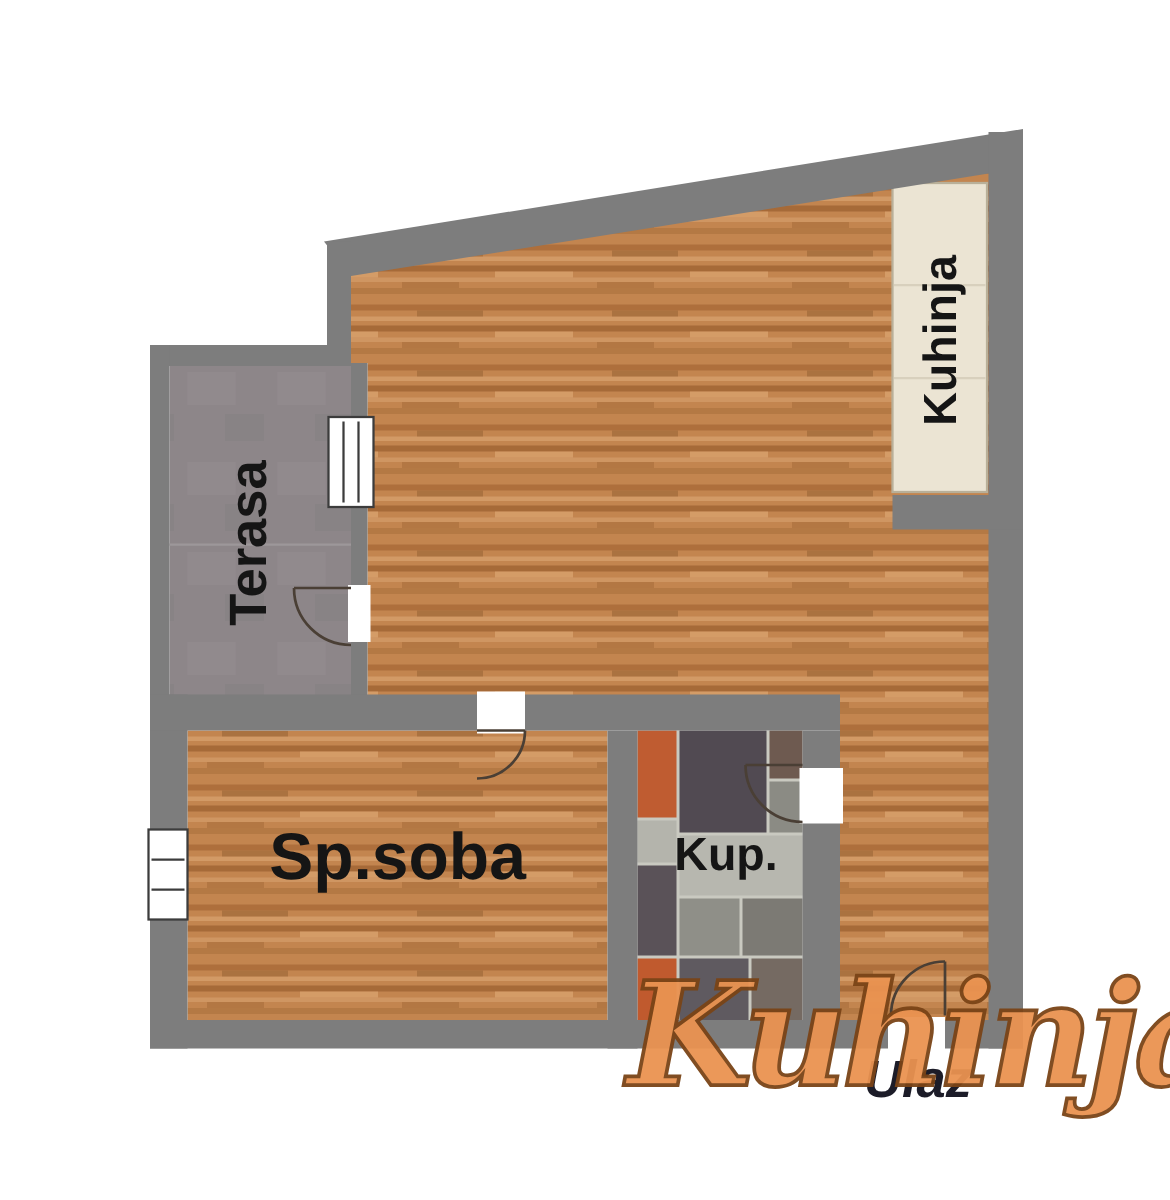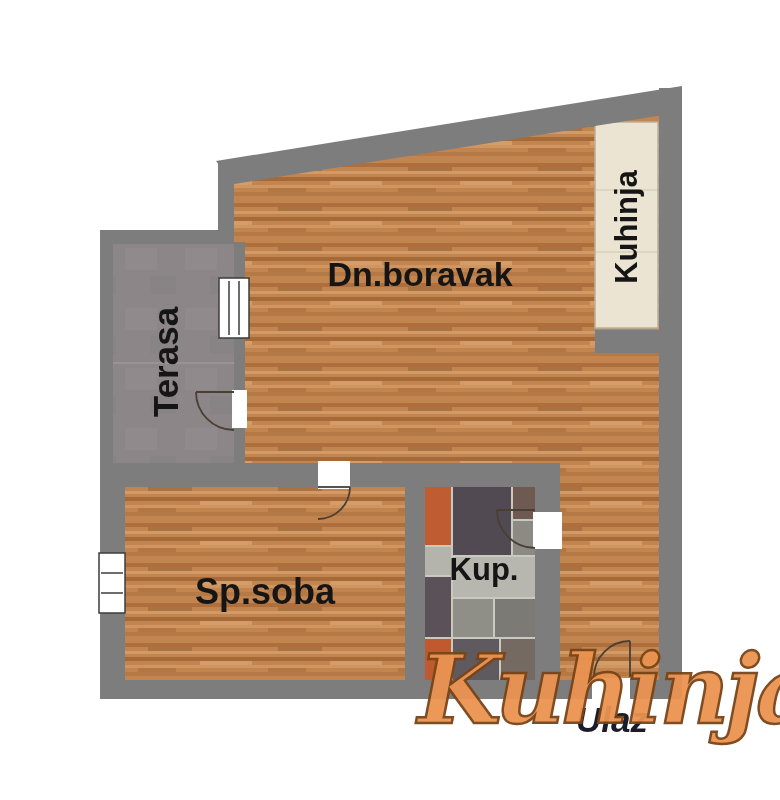--- a/index.html
+++ b/index.html
@@ -9,21 +9,21 @@
   }
   #plan-svg{position:absolute;left:0;top:0;}
   .room-label{
     position:absolute;color:#151515;font-weight:bold;white-space:nowrap;
     transform:translate(-50%,-50%);letter-spacing:0px;z-index:4;
   }
   .room-label.vertical{transform:translate(-50%,-50%) rotate(-90deg);}
   #label-living  {left:420px;top:274px;font-size:34px;}
   #label-kitchen {left:627px;top:227px;font-size:31px;}
   #label-terrace {left:166px;top:362px;font-size:35px;}
-  #label-bedroom {left:265px;top:572px;font-size:36px;margin-top:20px;}
+  #label-bedroom {left:265px;top:572px;font-size:44px;}
   #label-bath    {left:484px;top:570px;font-size:31px;text-align:right;}
   #label-entry   {left:612px;top:720px;font-size:35px;color:#1c1c28;z-index:5;font-style:italic;}
   #watermark{
     position:absolute;left:418px;top:642px;z-index:10;opacity:.95;
     font-family:"DejaVu Serif",serif;white-space:nowrap;line-height:1;
   }
   #watermark .brand{
     font-style:italic;font-weight:bold;font-size:96px;letter-spacing:-4px;
     color:#ea9351;-webkit-text-stroke:2.5px #7a4417;
   }
@@ -135,21 +135,20 @@
         <path d="M497,510 A38,38 0 0 0 535,548"></path>
           <line x1="497" y1="510" x2="535" y2="510"></line>
       </g>
       <g>
         <path d="M594,677 A36,36 0 0 1 630,641"></path>
           <line x1="630" y1="641" x2="630" y2="677"></line>
       </g>
     </g>
   </svg>
 
-  <div class="room-label" id="label-living">Dn.boravak</div>
 
   <div class="room-label vertical" id="label-kitchen">Kuhinja</div>
 
   <div class="room-label vertical" id="label-terrace">Terasa</div>
 
   <div class="room-label" id="label-bedroom">Sp.soba</div>
 
   <div class="room-label" id="label-bath">Kup.</div>
 
   <div class="room-label" id="label-entry">Ulaz</div>

